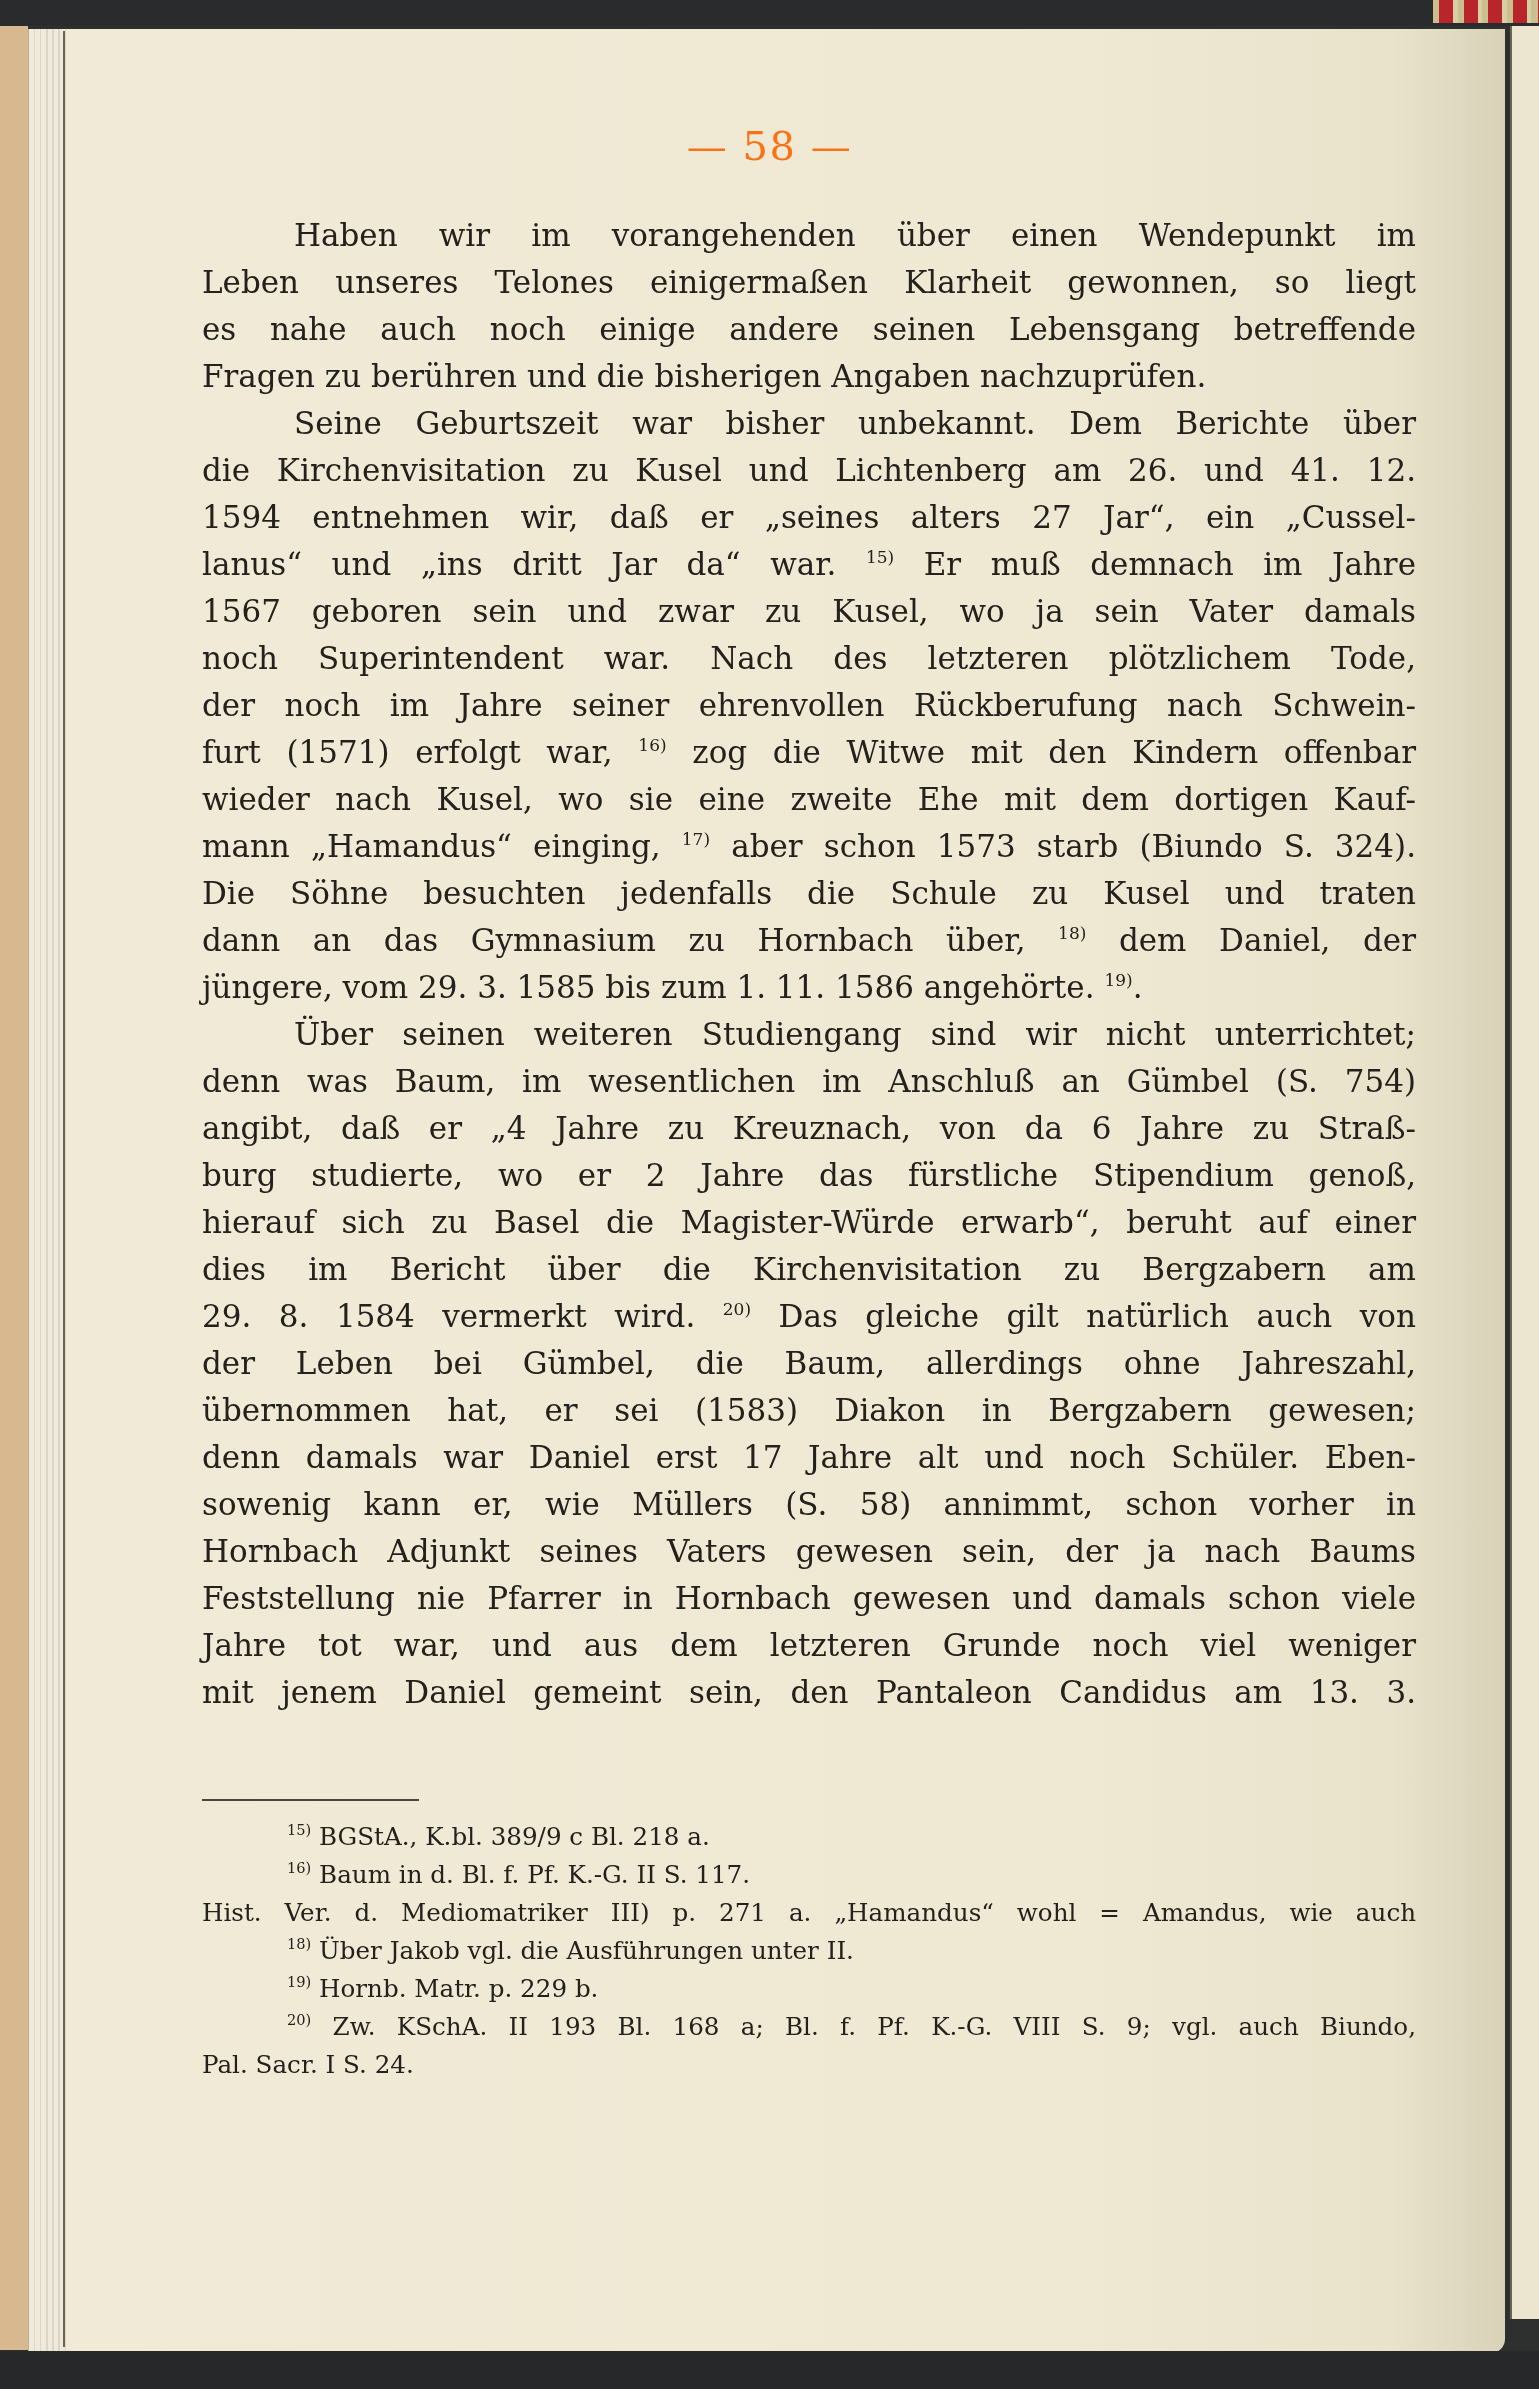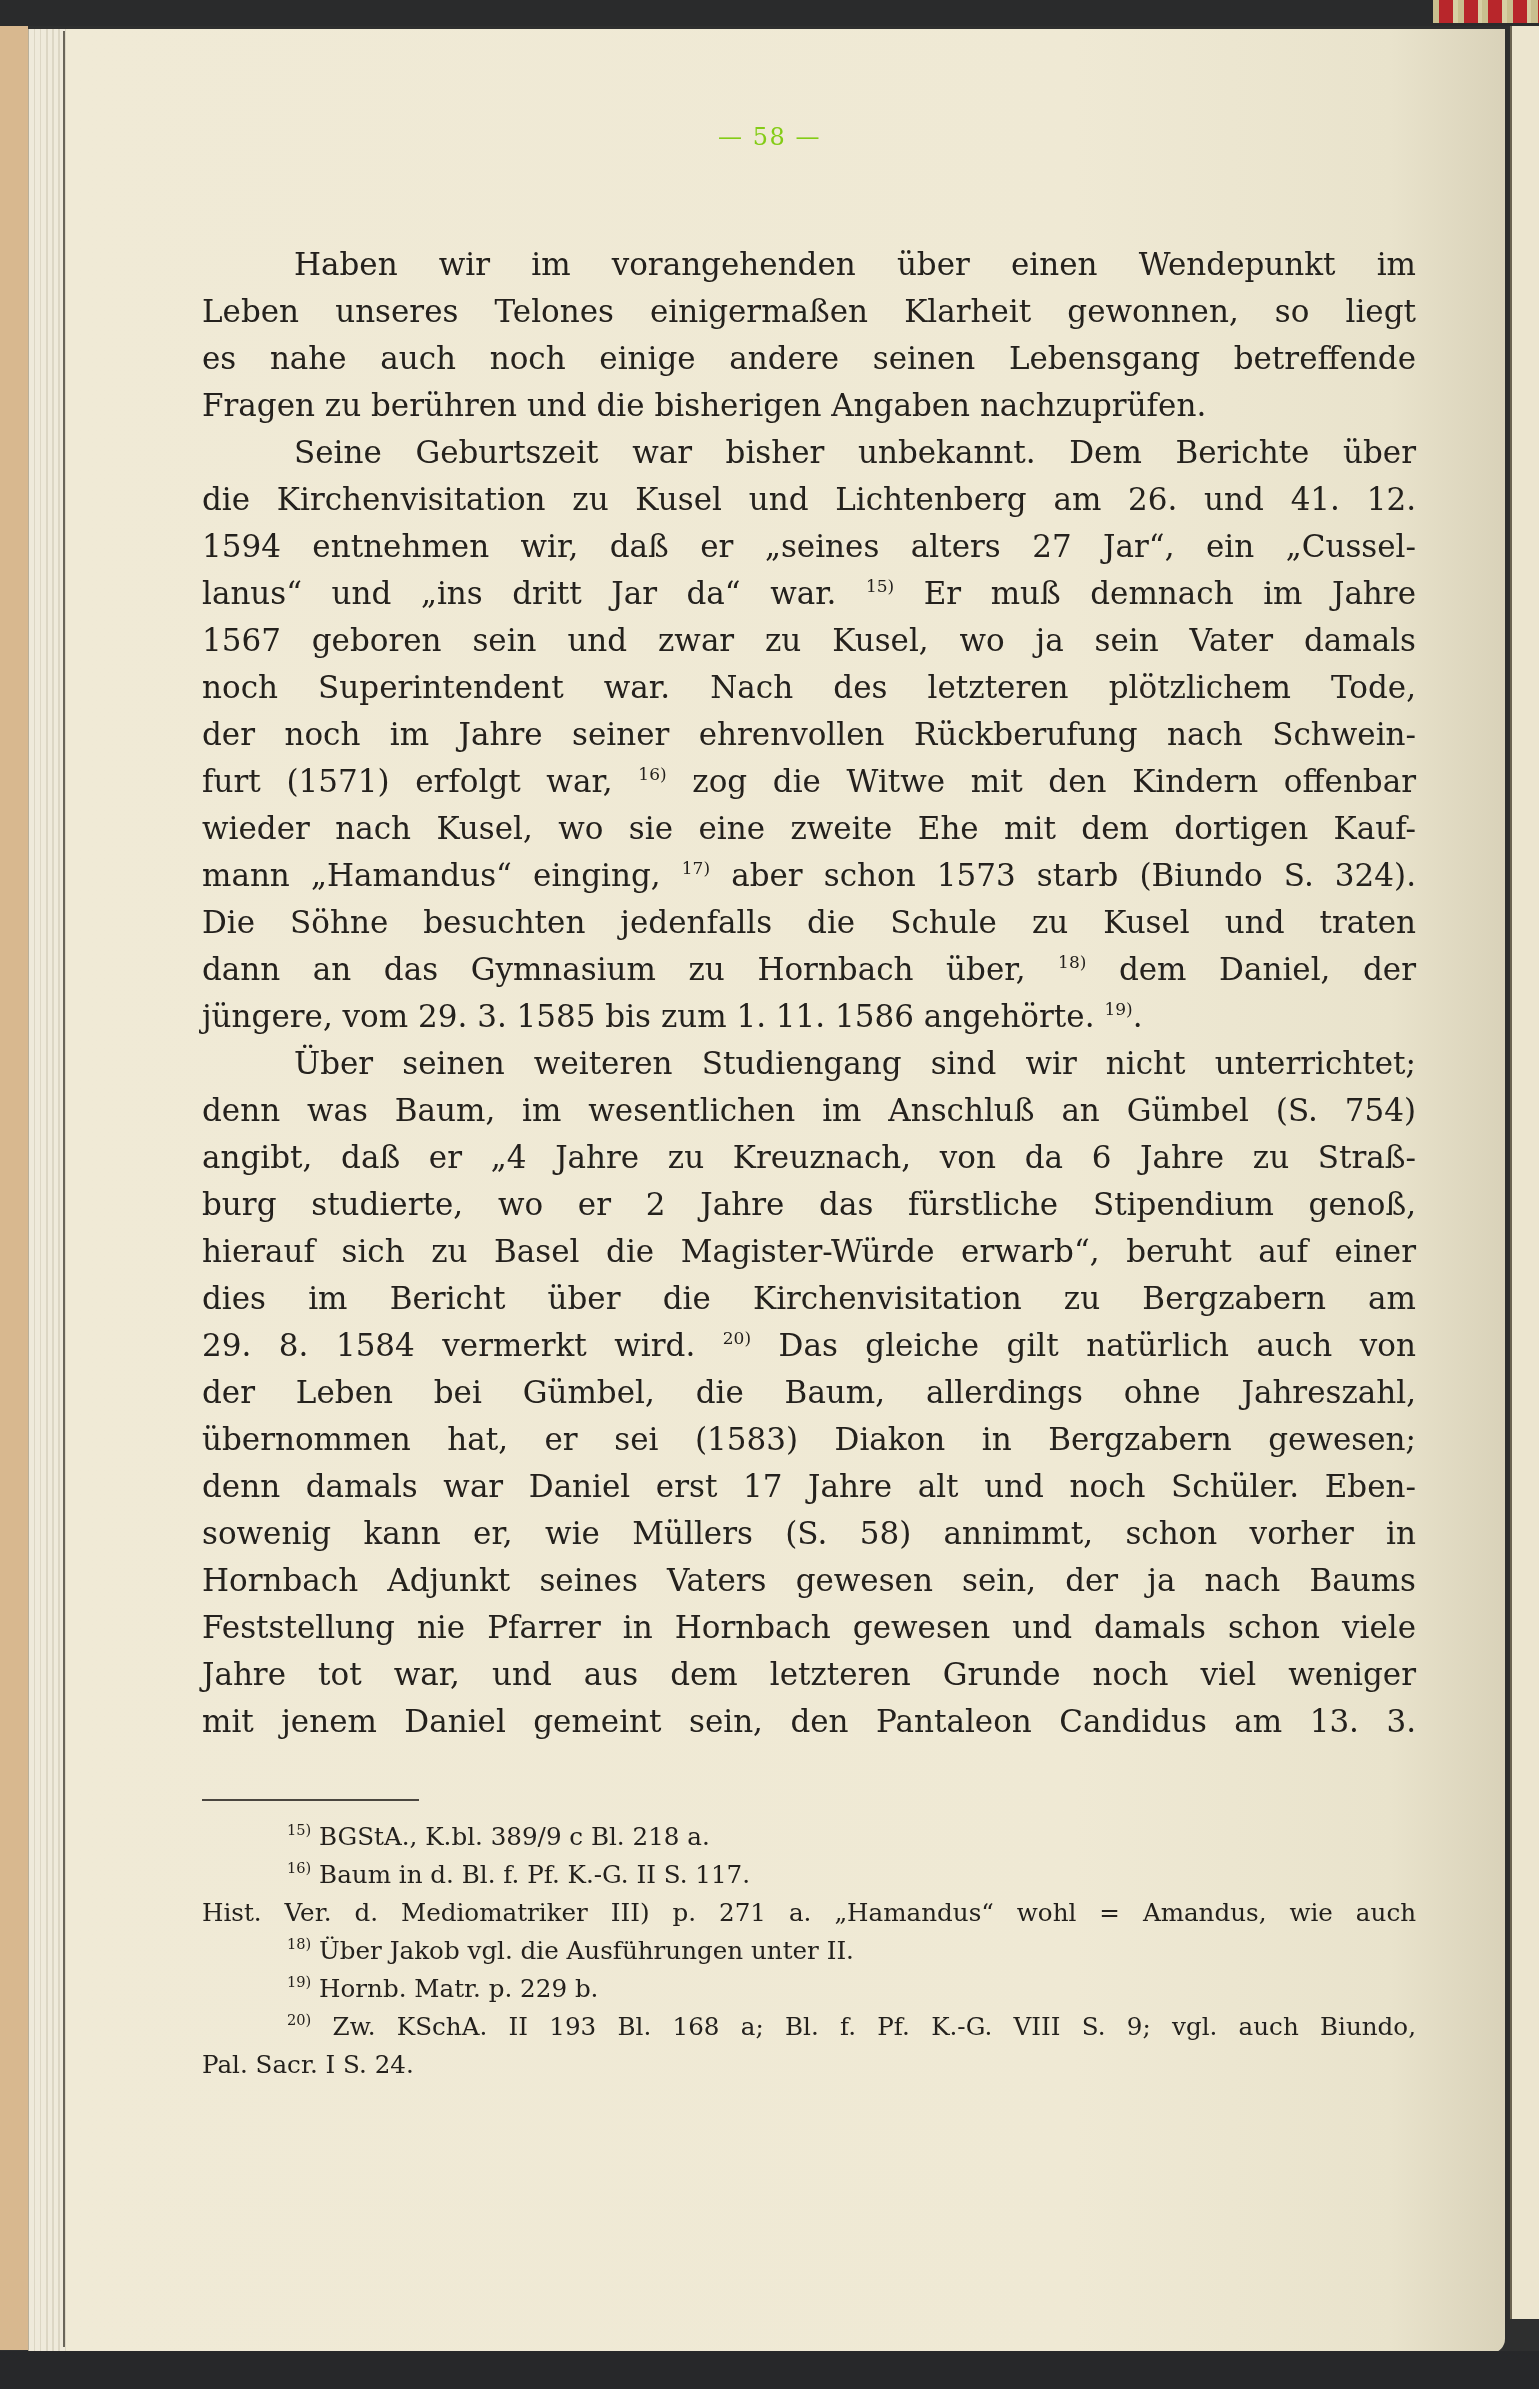--- a/index.html
+++ b/index.html
@@ -46,27 +46,27 @@
     border-left: 2.3px solid #6c6452;
   }
   .bottom-band {
     position: absolute; left: 0; top: 2351px; width: 1539px; height: 38px;
     background: #27282a;
   }
 
   .page-number {
     position: absolute; left: 0; width: 1539px; top: 123px;
     text-align: center;
-    font-size: 24px;
-    color: #84cc16;
+    font-size: 40px;
+    color: #f97316;
     letter-spacing: 1.5px;
   }
 
   .body-text {
-    position: absolute; left: 202px; top: 241px; width: 1214px;
+    position: absolute; left: 202px; top: 212px; width: 1214px;
     font-size: 31px;
     line-height: 47px;
     color: #24211d;
     text-align: justify;
   }
   .line {
     display: block;
     white-space: nowrap;
     text-align-last: justify;
     text-align: justify;

